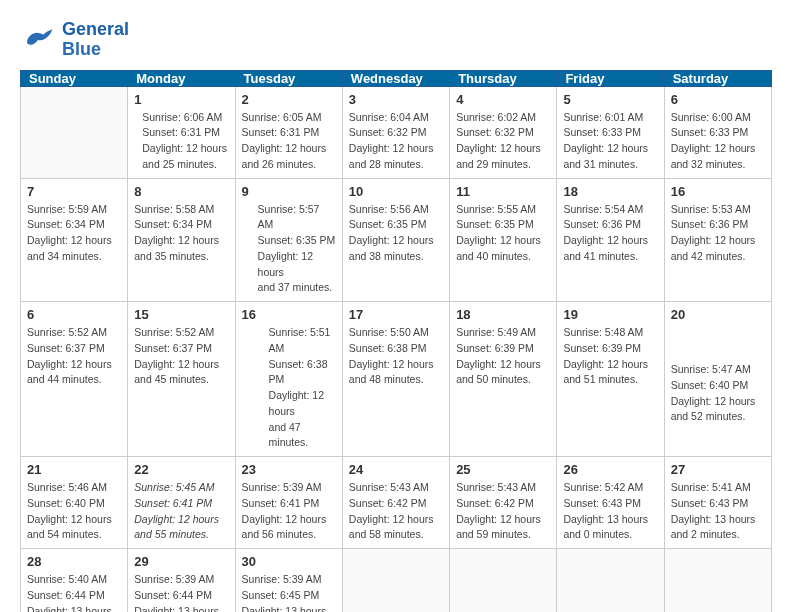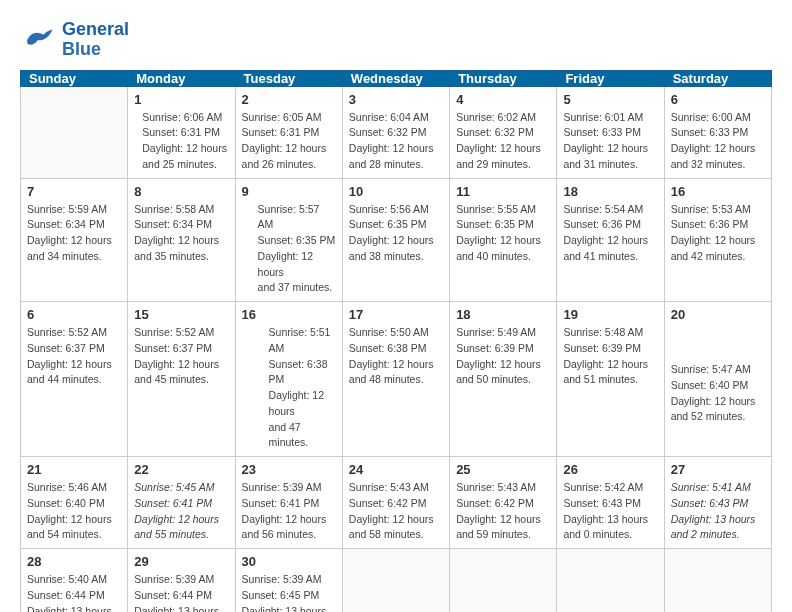--- a/index.html
+++ b/index.html
@@ -302,21 +302,21 @@
         </td>
         <td>
           <div class="day-num">26</div>
           <div class="day-info" style="white-space: pre-line;">Sunrise: 5:42 AM
 Sunset: 6:43 PM
 Daylight: 13 hours
 and 0 minutes.</div>
         </td>
         <td>
           <div class="day-num">27</div>
-          <div class="day-info" style="white-space: pre-line; font-style: italic;">Sunrise: 5:41 AM
+          <div class="day-info" style="white-space: pre-line;">Sunrise: 5:41 AM
 Sunset: 6:43 PM
 Daylight: 13 hours
 and 2 minutes.</div>
         </td>
       </tr>
       <tr>
         <td>
           <div class="day-num">28</div>
           <div class="day-info" style="white-space: pre-line;">Sunrise: 5:40 AM
 Sunset: 6:44 PM

